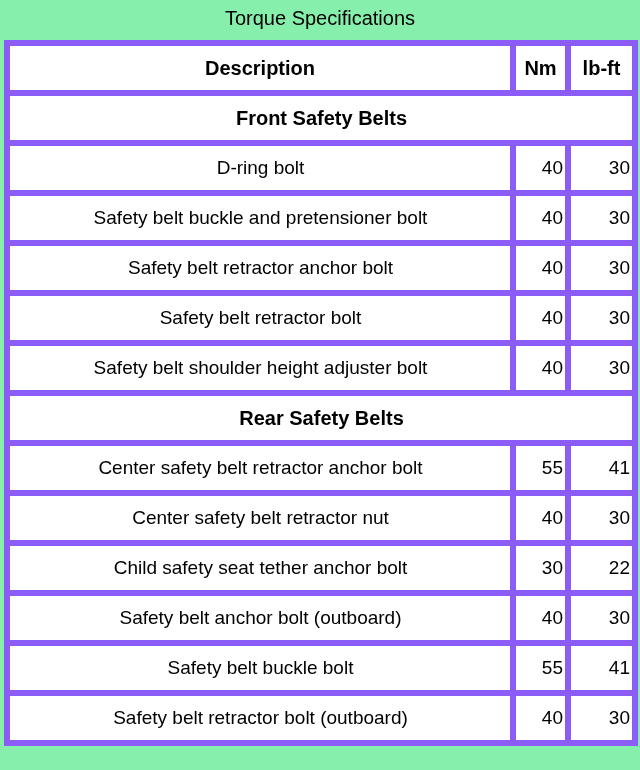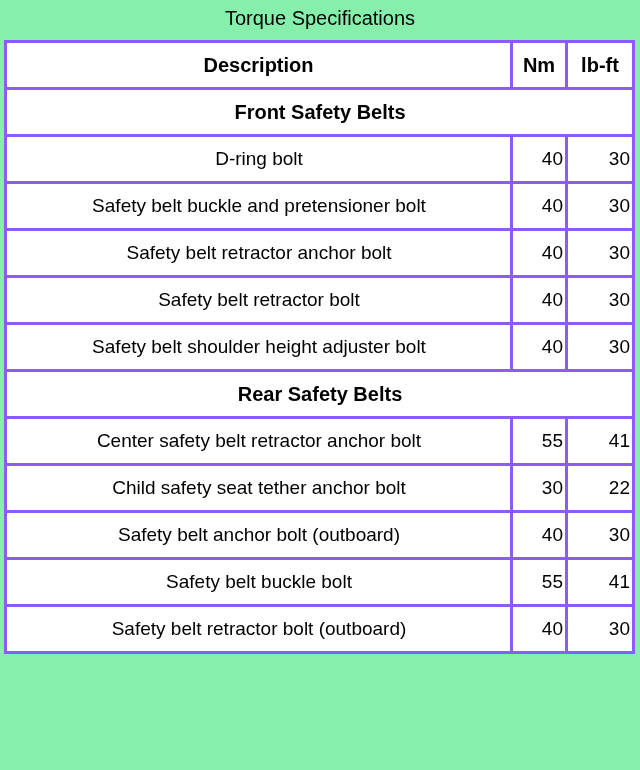--- a/index.html
+++ b/index.html
@@ -32,21 +32,21 @@
     border-collapse: collapse;
     table-layout: fixed;
     border: 3px solid #000000;
     background: #ffffff;
   }
   .spec-table col.col-desc  { width: 506px; }
   .spec-table col.col-nm    { width: 55px; }
   .spec-table col.col-lbft  { width: 67px; }
   .spec-table th,
   .spec-table td {
-    border: 3px solid #8b5cf6;
+    border: 6px solid #8b5cf6;
     font-size: 19px;
     height: 44px;
     padding: 0 8px;
     overflow: hidden;
     white-space: nowrap;
     background: #ffffff;
   }
   .spec-table th {
     font-weight: 700;
     text-align: center;
@@ -120,20 +120,25 @@
         </tr>
         <tr>
           <td colspan="3" class="section-header">Rear Safety Belts</td>
         </tr>
         <tr>
           <td class="desc-cell">Center safety belt retractor anchor bolt</td>
           <td class="num-cell">55</td>
           <td class="num-cell">41</td>
         </tr>
         <tr>
+          <td class="desc-cell">Center safety belt retractor nut</td>
+          <td class="num-cell">40</td>
+          <td class="num-cell">30</td>
+        </tr>
+        <tr>
           <td class="desc-cell">Child safety seat tether anchor bolt</td>
           <td class="num-cell">30</td>
           <td class="num-cell">22</td>
         </tr>
         <tr>
           <td class="desc-cell">Safety belt anchor bolt (outboard)</td>
           <td class="num-cell">40</td>
           <td class="num-cell">30</td>
         </tr>
         <tr>

